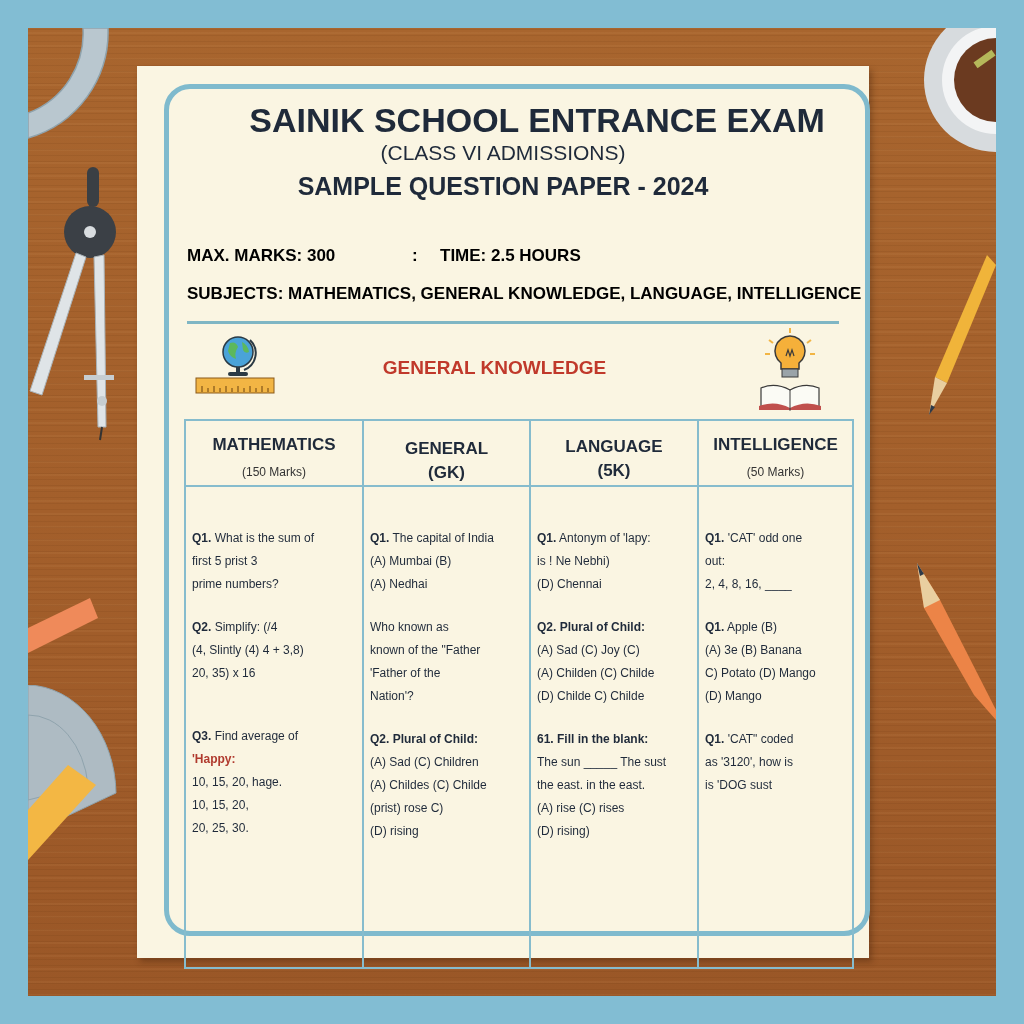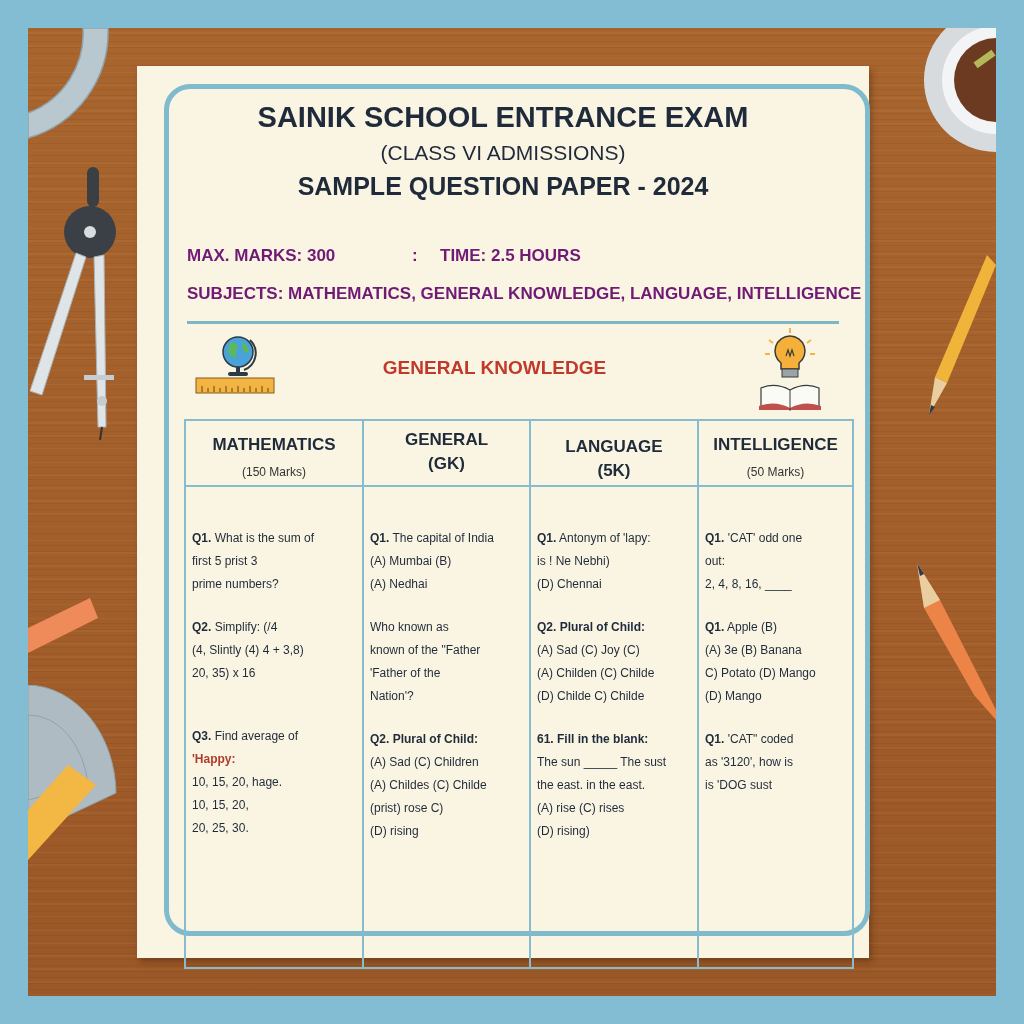--- a/index.html
+++ b/index.html
@@ -23,25 +23,25 @@
     box-shadow: 3px 4px 6px rgba(60,30,10,0.35);
   }
   .frame {
     position: absolute; left: 164px; top: 84px; width: 706px; height: 852px;
     border: 5px solid #7fbacd; border-radius: 26px;
   }
   .title {
     position: absolute; left: 137px; width: 732px; text-align: center;
     color: #1f2a3a; font-weight: bold;
   }
-  .t1 { top: 101px; font-size: 29px; }
+  .t1 { top: 101px; font-size: 34px; margin-left: 34px; }
   .t2 { top: 141px; font-size: 21px; font-weight: normal; }
   .t3 { top: 172px; font-size: 25px; }
   .meta {
-    position: absolute; left: 187px; color: #701a75; font-size: 17px; font-weight: bold;
+    position: absolute; left: 187px; color: #000000; font-size: 17px; font-weight: bold;
   }
   .m1 { top: 246px; }
   .m1 .sep { position: absolute; left: 225px; }
   .m1 .time { position: absolute; left: 253px; white-space: nowrap; }
   .m2 { top: 284px; white-space: nowrap; }
   .rule { position: absolute; left: 187px; width: 652px; height: 3px; background: #7fb6c4; }
   .r1 { top: 321px; }
   .section-title {
     position: absolute; top: 357px; left: 137px; width: 715px; text-align: center;
     color: #c0392b; font-weight: bold; font-size: 19px;
@@ -175,21 +175,21 @@
       <col style="width:167px">
       <col style="width:168px">
       <col style="width:155px">
     </colgroup>
   <tbody>
       <tr>
     <th>
       <span>MATHEMATICS</span>
       <span class="sub">(150 Marks)</span>
     </th>
-    <th style="padding-top:7px">
+    <th style="padding-top:16px">
       <span class="two">GENERAL</span>
       <span class="two">(GK)</span>
     </th>
     <th style="padding-top:14px">
       <span class="two">LANGUAGE</span>
       <span class="two">(5K)</span>
     </th>
     <th>
       <span>INTELLIGENCE</span>
       <span class="sub">(50 Marks)</span>

